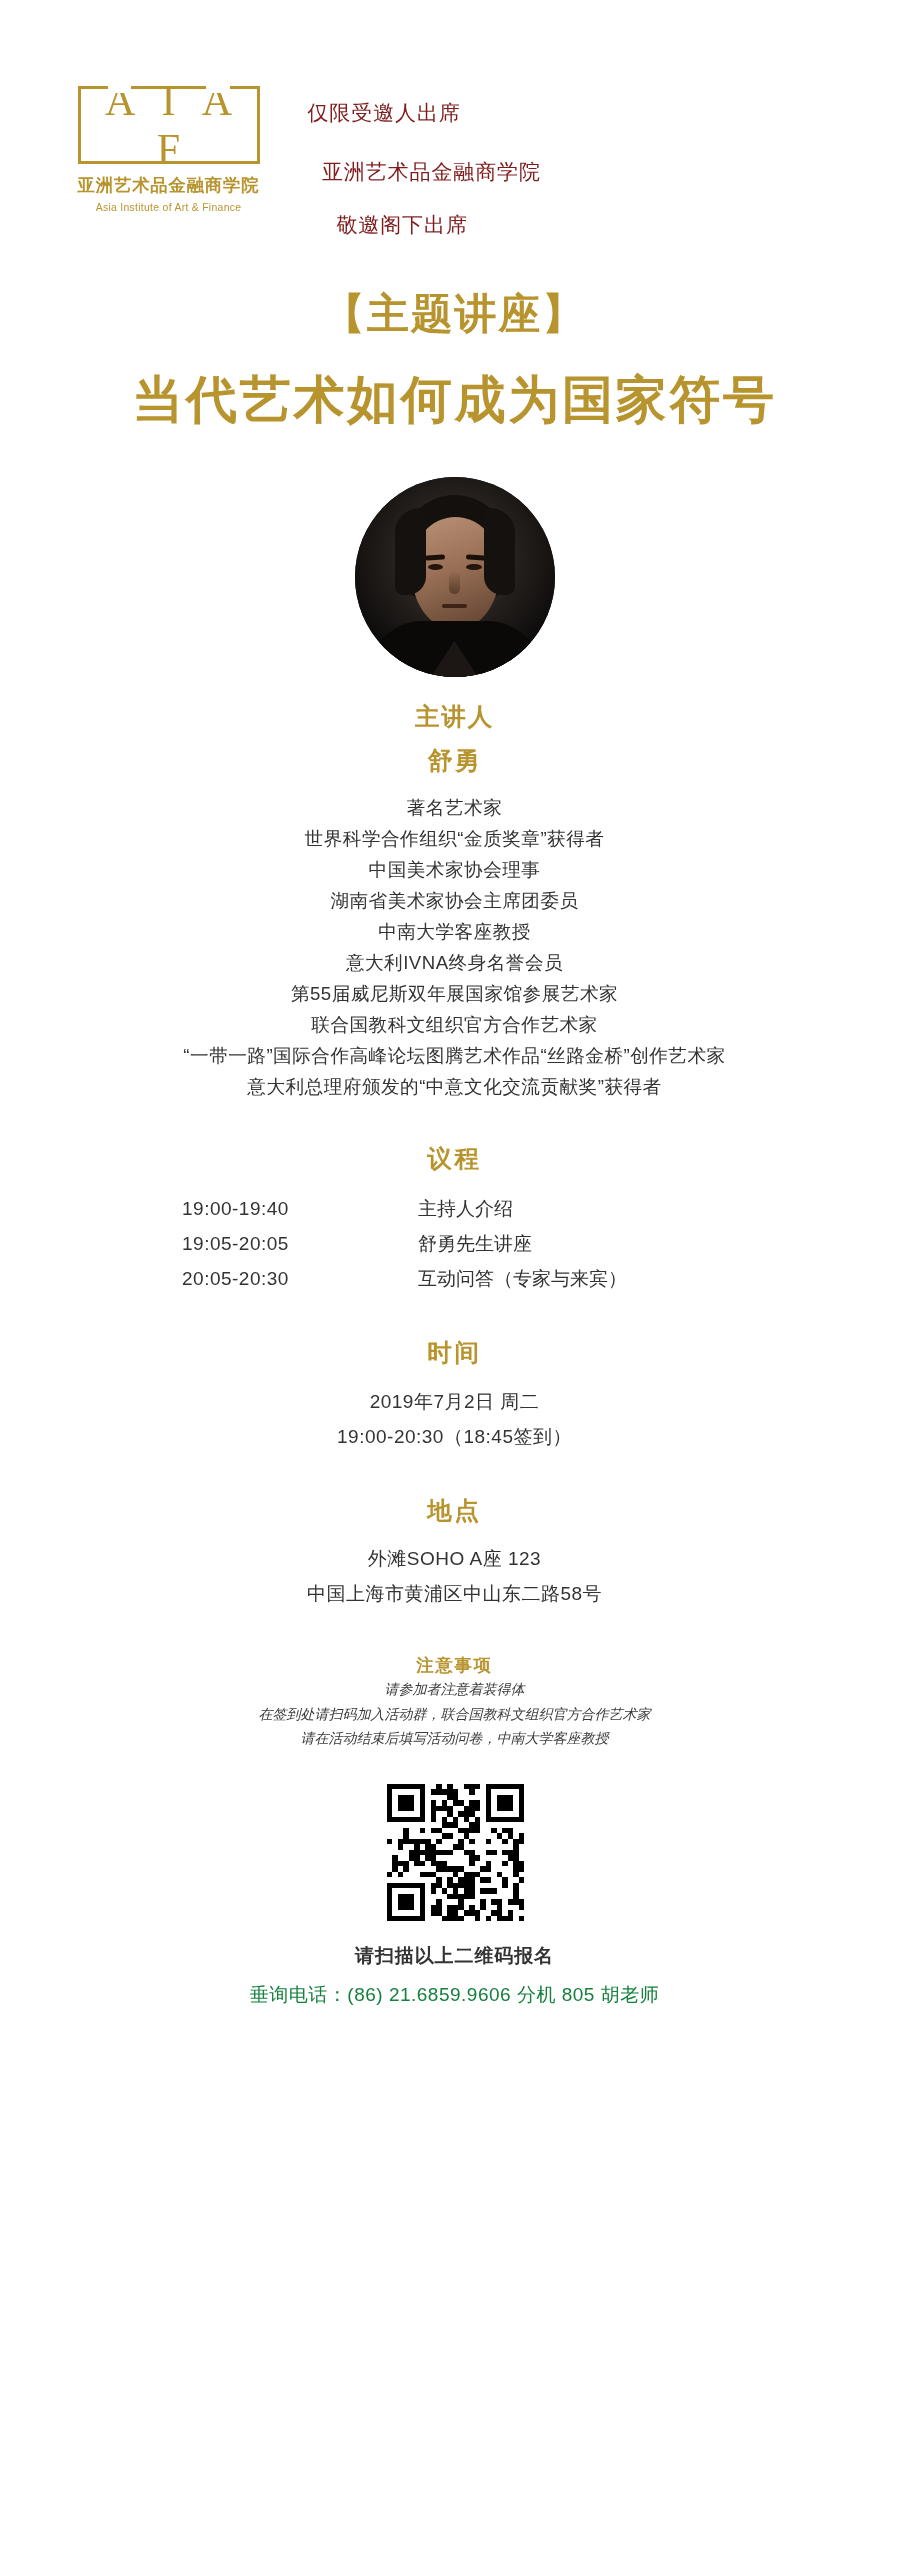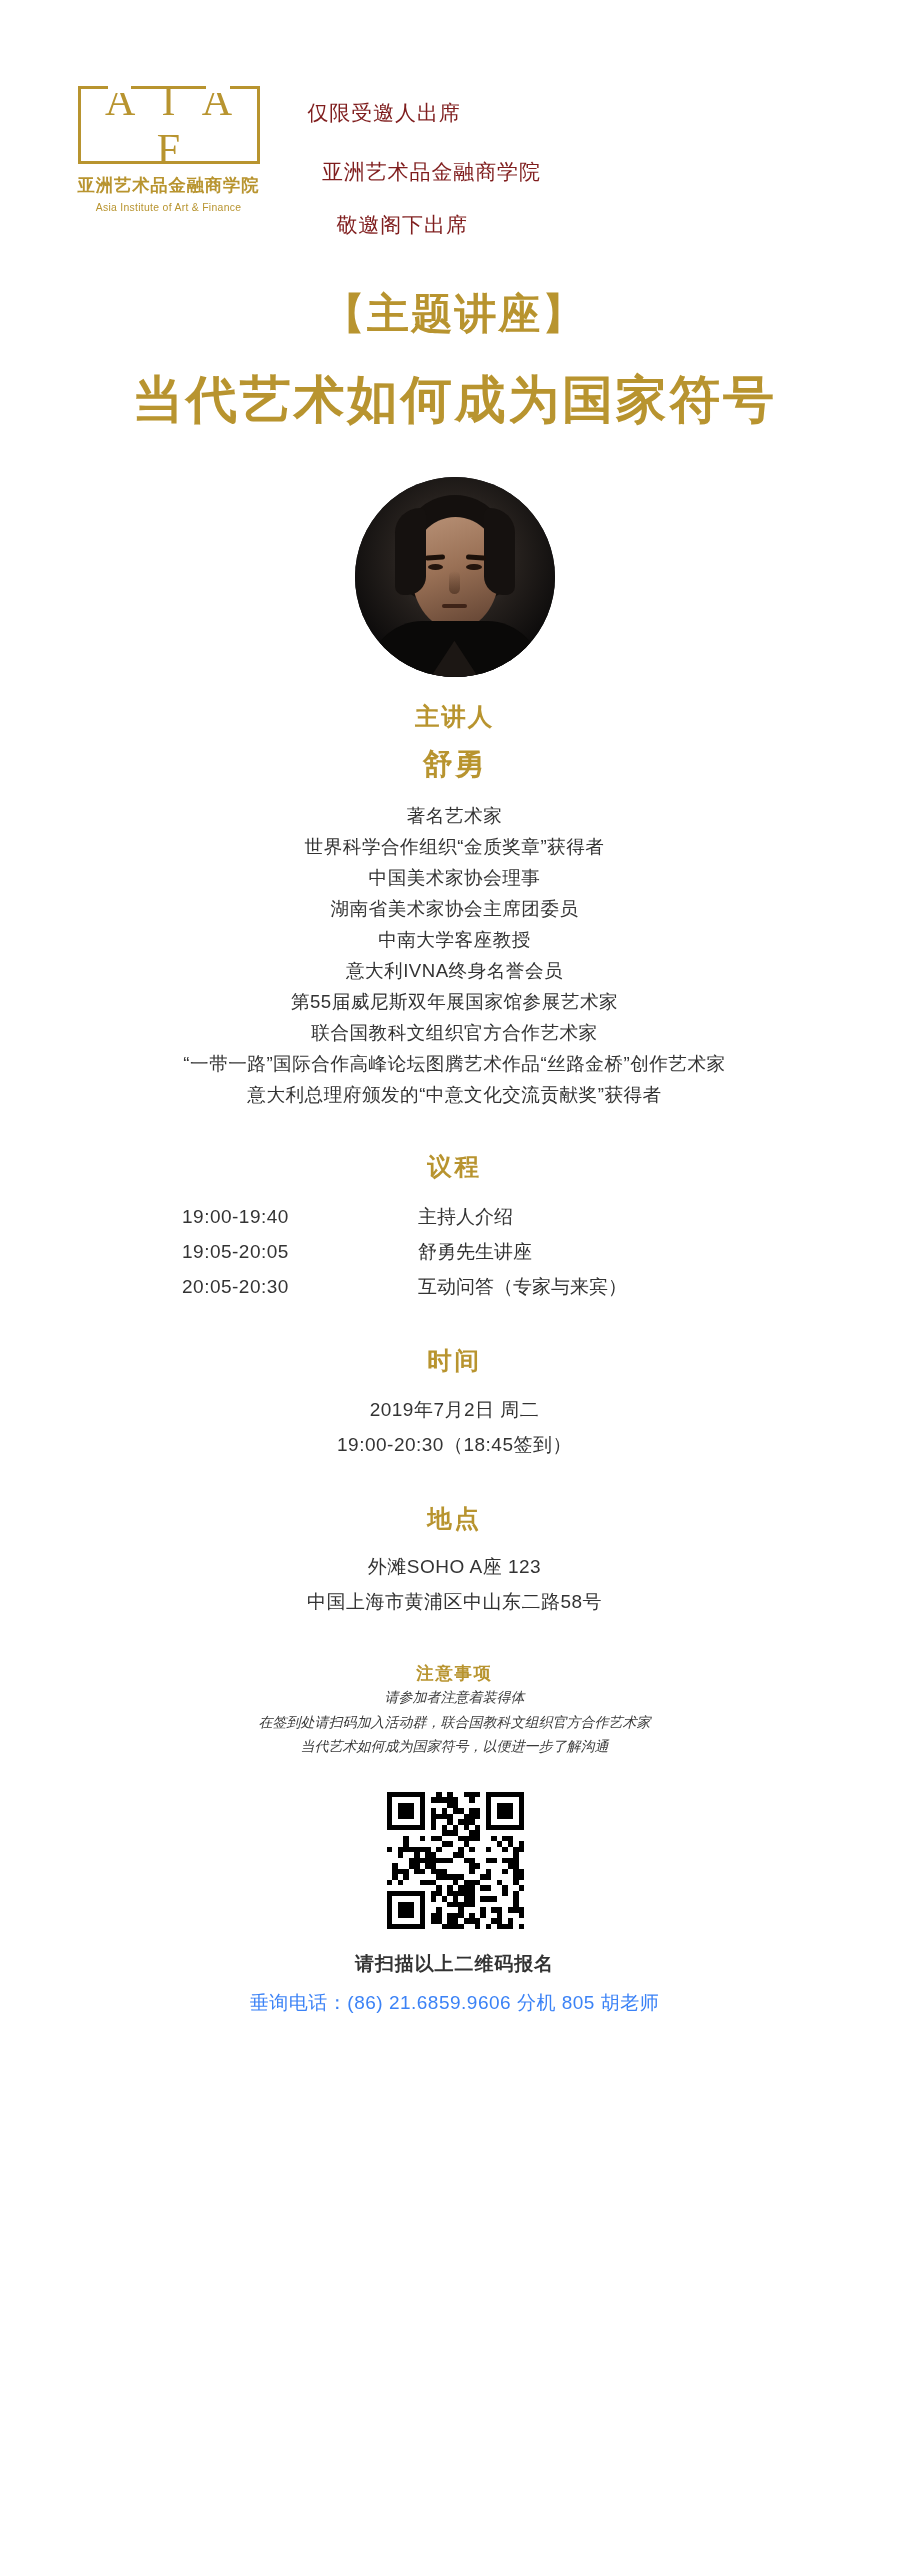--- a/index.html
+++ b/index.html
@@ -239,21 +239,21 @@
     margin-top: 23.6px;
     text-align: center;
     font-size: 24.5px;
     font-weight: 700;
     color: #b8942f;
     letter-spacing: 1.8px;
   }
   .speaker-name {
     margin-top: 11px;
     text-align: center;
-    font-size: 30px;
+    font-size: 25px;
     font-weight: 700;
     color: #b8942f;
     letter-spacing: 1.8px;
   }
   .bio-list {
     margin-top: 14.5px;
     text-align: center;
   }
   .bio-list .bio {
     font-size: 18.6px;
@@ -353,21 +353,21 @@
     text-align: center;
     font-size: 19px;
     font-weight: 700;
     color: #333333;
     letter-spacing: 0.9px;
   }
   .contact {
     margin-top: 12.7px;
     text-align: center;
     font-size: 19px;
-    color: #3b82f6;
+    color: #15803d;
     letter-spacing: 0.5px;
     padding-bottom: 36px;
   }
 </style>
 </head>
 <body>
 
 <div class="poster">
 
   <div class="header">
@@ -452,21 +452,21 @@
   <div class="sec-heading">地点</div>
   <div class="centered-lines">
     <div class="line">外滩SOHO  A座 123</div>
     <div class="line">中国上海市黄浦区中山东二路58号</div>
   </div>
 
   <div class="notes-heading">注意事项</div>
   <div class="notes-list">
     <div class="note">请参加者注意着装得体</div>
     <div class="note">在签到处请扫码加入活动群，联合国教科文组织官方合作艺术家</div>
-    <div class="note">当代艺术如何成为国家符号，以便进一步了解沟通</div>
+    <div class="note">请在活动结束后填写活动问卷，中南大学客座教授</div>
   </div>
 
   <div class="qr-wrap">
     <div class="qr" id="qr">
         <i></i>
         <i></i>
         <i></i>
         <i></i>
         <i></i>
         <i></i>

